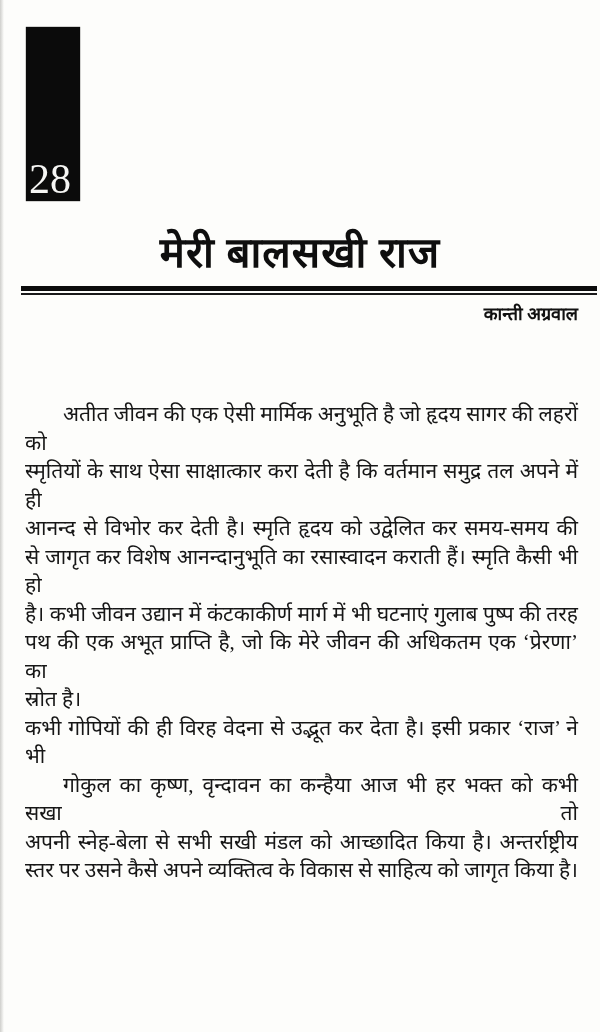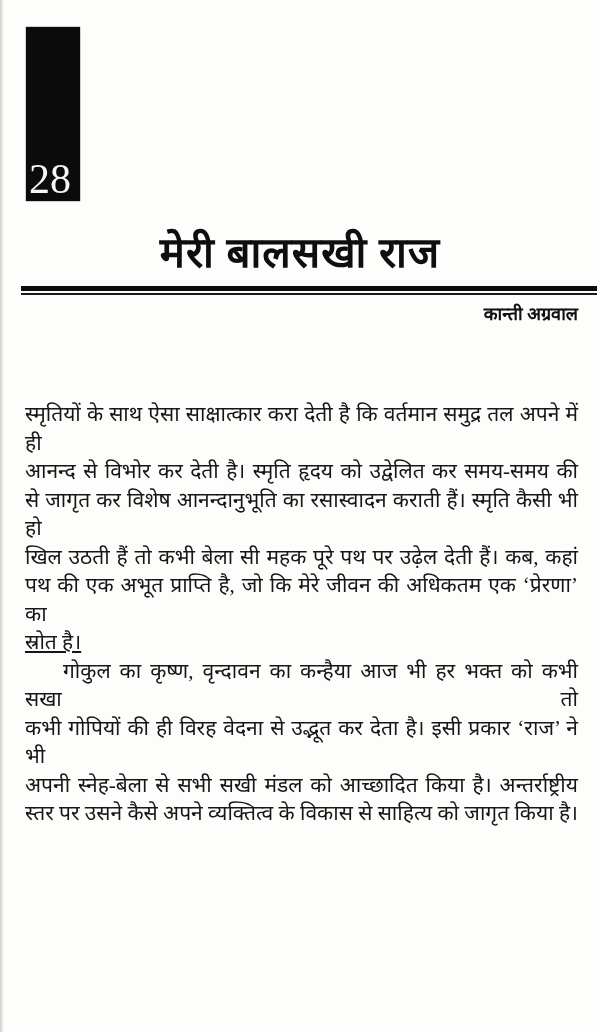--- a/index.html
+++ b/index.html
@@ -87,21 +87,20 @@
     line-height: 28.5px;
     color: #161616;
   }
   .text-line {
     text-align: justify;
     text-align-last: justify;
     white-space: normal;
   }
   .text-line.end {
     text-align-last: left;
-    text-decoration: underline;
   }
   .text-line.indent {
     text-indent: 38px;
   }
 </style>
 </head>
 <body>
 
 <div class="page">
 
@@ -114,31 +113,32 @@
   <div class="title-rule">
     <div class="thick"></div>
     <div class="thin"></div>
   </div>
 
   <div class="author-name">कान्ती अग्रवाल</div>
 
   <div class="body-text">
 
     <div>
+      <div class="text-line indent">अतीत जीवन की एक ऐसी मार्मिक अनुभूति है जो हृदय सागर की लहरों को</div>
       <div class="text-line">स्मृतियों के साथ ऐसा साक्षात्कार करा देती है कि वर्तमान समुद्र तल अपने में ही</div>
       <div class="text-line">आनन्द से विभोर कर देती है। स्मृति हृदय को उद्वेलित कर समय-समय की</div>
       <div class="text-line">से जागृत कर विशेष आनन्दानुभूति का रसास्वादन कराती हैं। स्मृति कैसी भी हो</div>
-      <div class="text-line">खिल उठती हैं तो कभी बेला सी महक पूरे पथ पर उढ़ेल देती हैं। कब, कहां</div>
+      <div class="text-line">है। कभी जीवन उद्यान में कंटकाकीर्ण मार्ग में भी घटनाएं गुलाब पुष्प की तरह</div>
       <div class="text-line">पथ की एक अभूत प्राप्ति है, जो कि मेरे जीवन की अधिकतम एक ‘प्रेरणा’ का</div>
       <div class="text-line end">स्रोत है।</div>
     </div>
 
     <div>
+      <div class="text-line">कभी गोपियों की ही विरह वेदना से उद्भूत कर देता है। इसी प्रकार ‘राज’ ने भी</div>
       <div class="text-line indent">गोकुल का कृष्ण, वृन्दावन का कन्हैया आज भी हर भक्त को कभी सखा तो</div>
-      <div class="text-line">कभी गोपियों की ही विरह वेदना से उद्भूत कर देता है। इसी प्रकार ‘राज’ ने भी</div>
       <div class="text-line">अपनी स्नेह-बेला से सभी सखी मंडल को आच्छादित किया है। अन्तर्राष्ट्रीय</div>
       <div class="text-line">स्तर पर उसने कैसे अपने व्यक्तित्व के विकास से साहित्य को जागृत किया है।</div>
 
     </div>
 
   </div>
 
 </div>
 
 </body></html>

